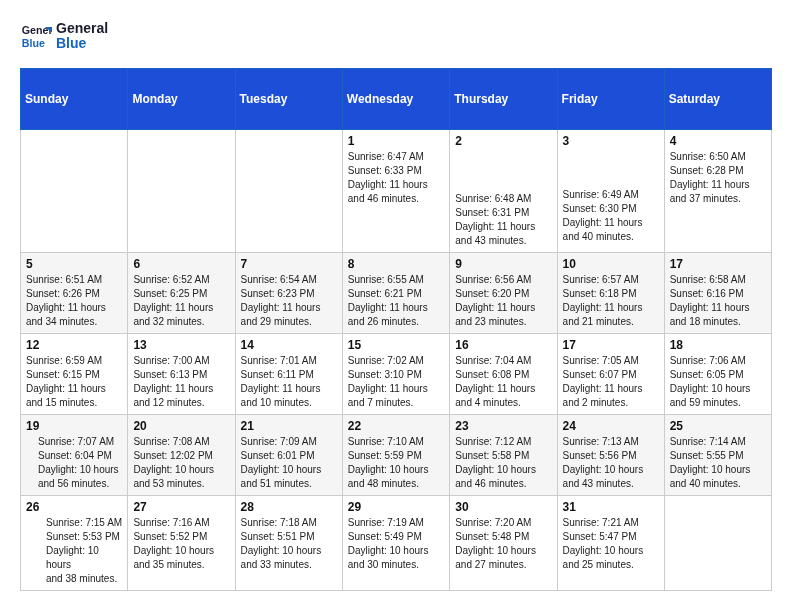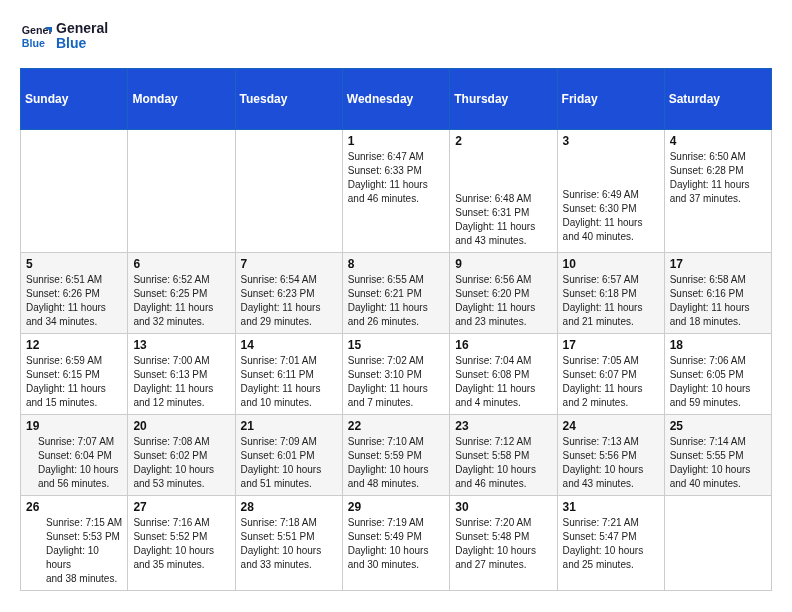--- a/index.html
+++ b/index.html
@@ -250,21 +250,21 @@
         <td>
           <div class="day-num">19</div>
           <div class="day-info" style="white-space: pre-line; margin-left: 12px;">Sunrise: 7:07 AM
 Sunset: 6:04 PM
 Daylight: 10 hours
 and 56 minutes.</div>
         </td>
         <td>
           <div class="day-num">20</div>
           <div class="day-info" style="white-space: pre-line;">Sunrise: 7:08 AM
-Sunset: 6:02 PM
+Sunset: 12:02 PM
 Daylight: 10 hours
 and 53 minutes.</div>
         </td>
         <td>
           <div class="day-num">21</div>
           <div class="day-info" style="white-space: pre-line;">Sunrise: 7:09 AM
 Sunset: 6:01 PM
 Daylight: 10 hours
 and 51 minutes.</div>
         </td>

